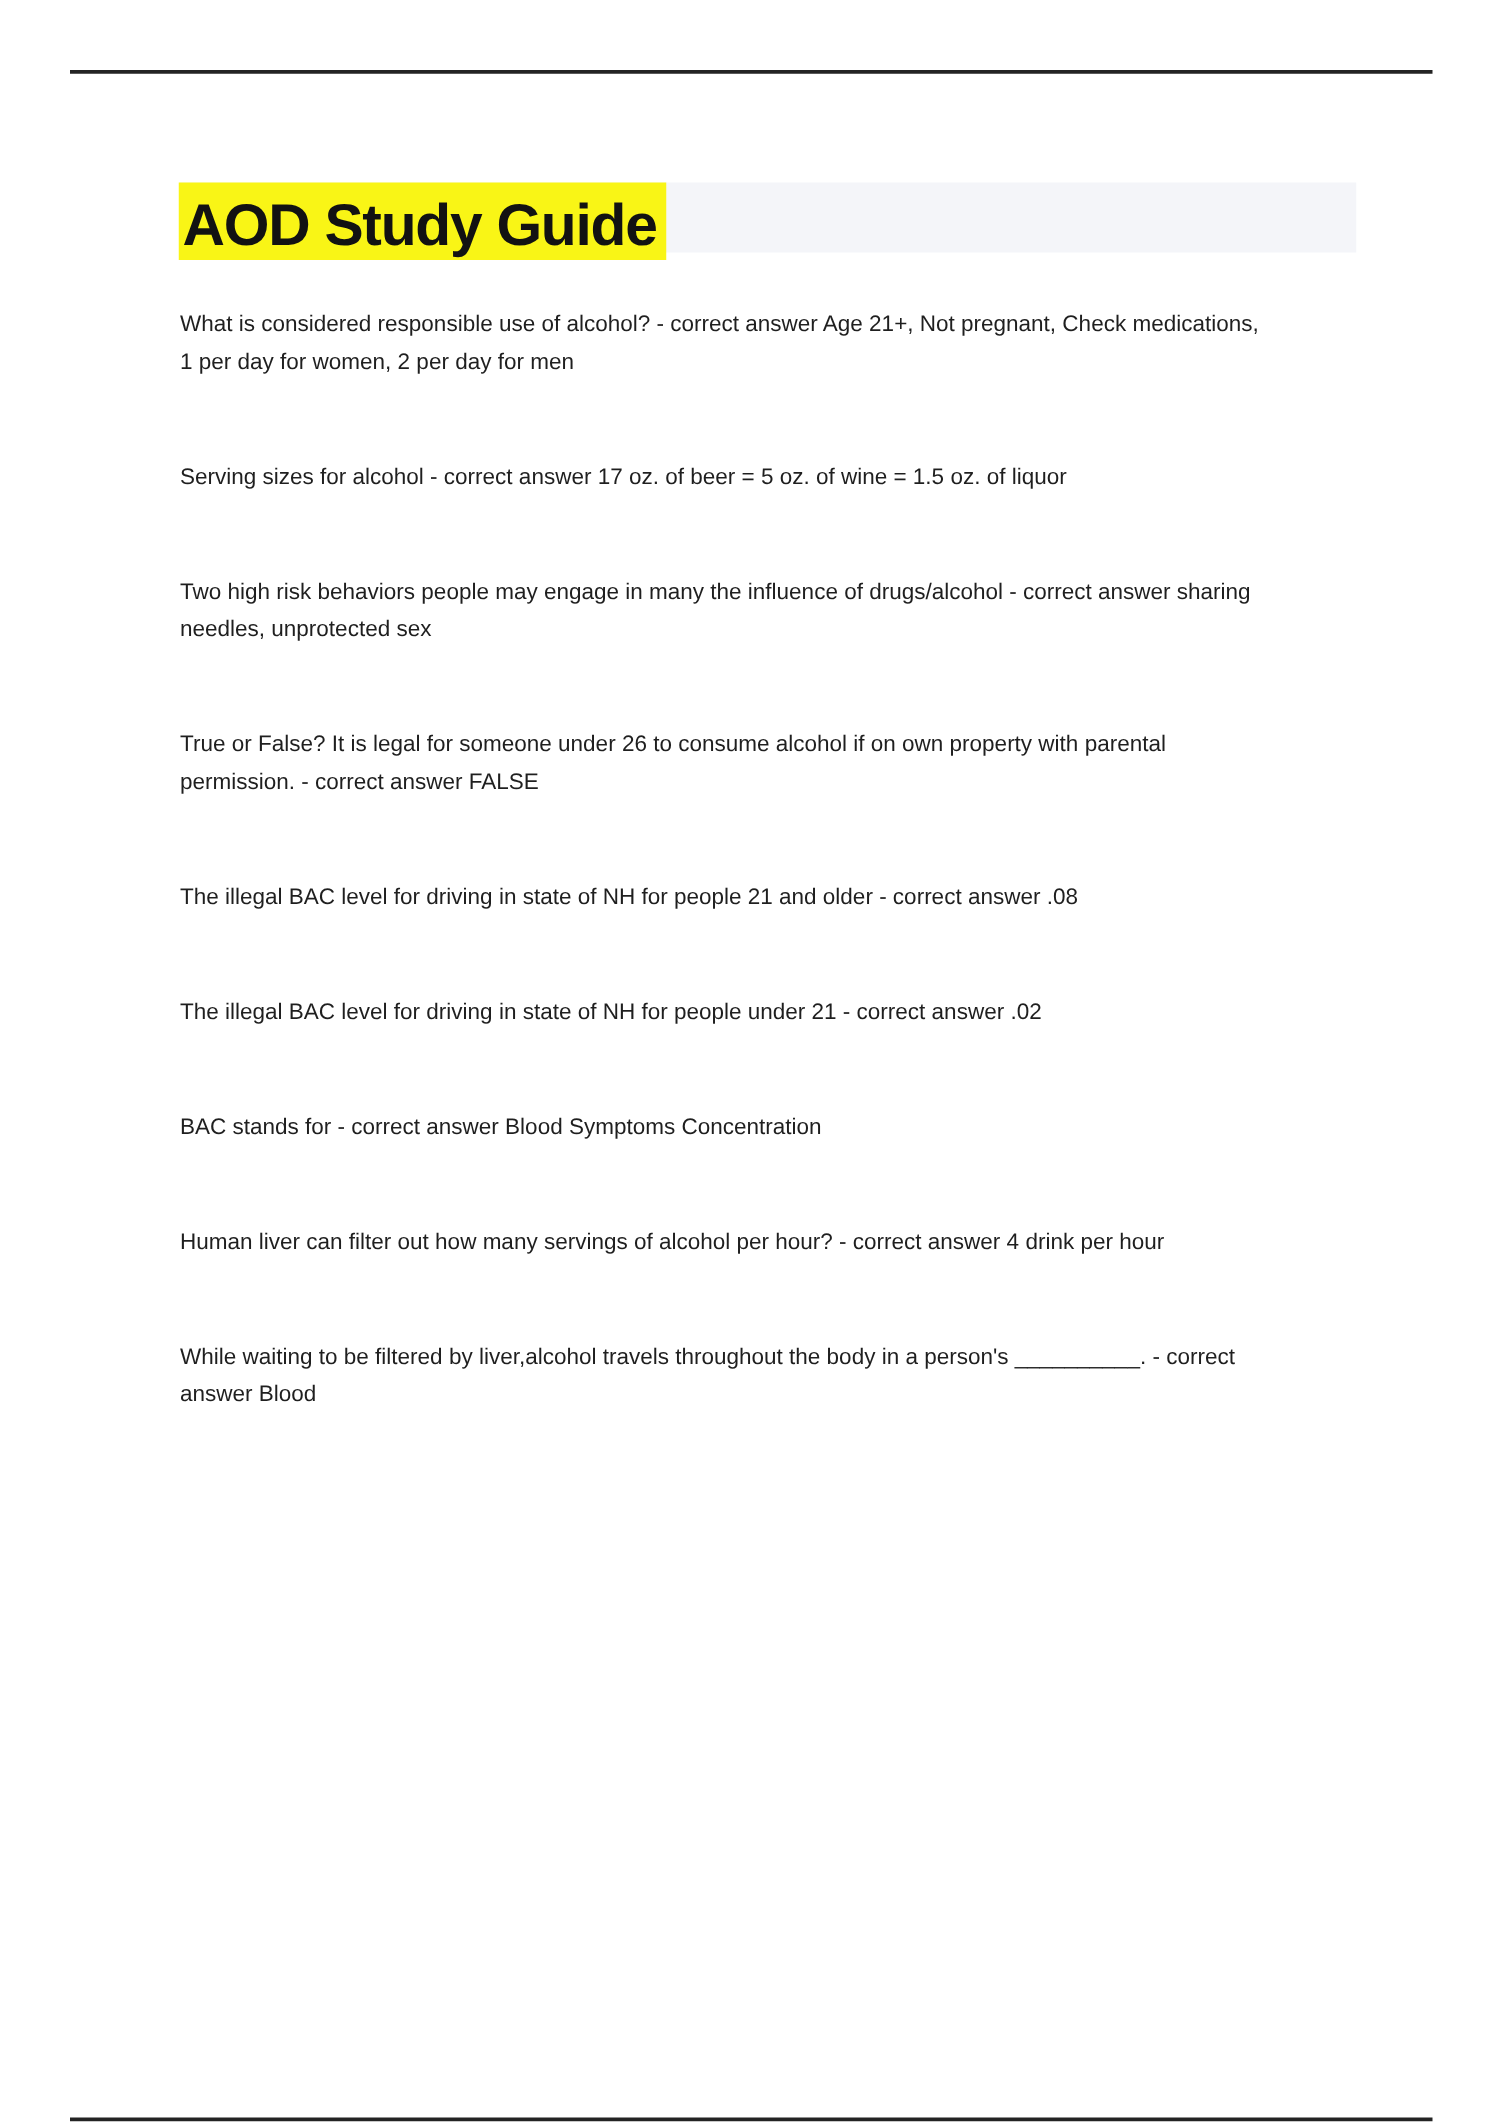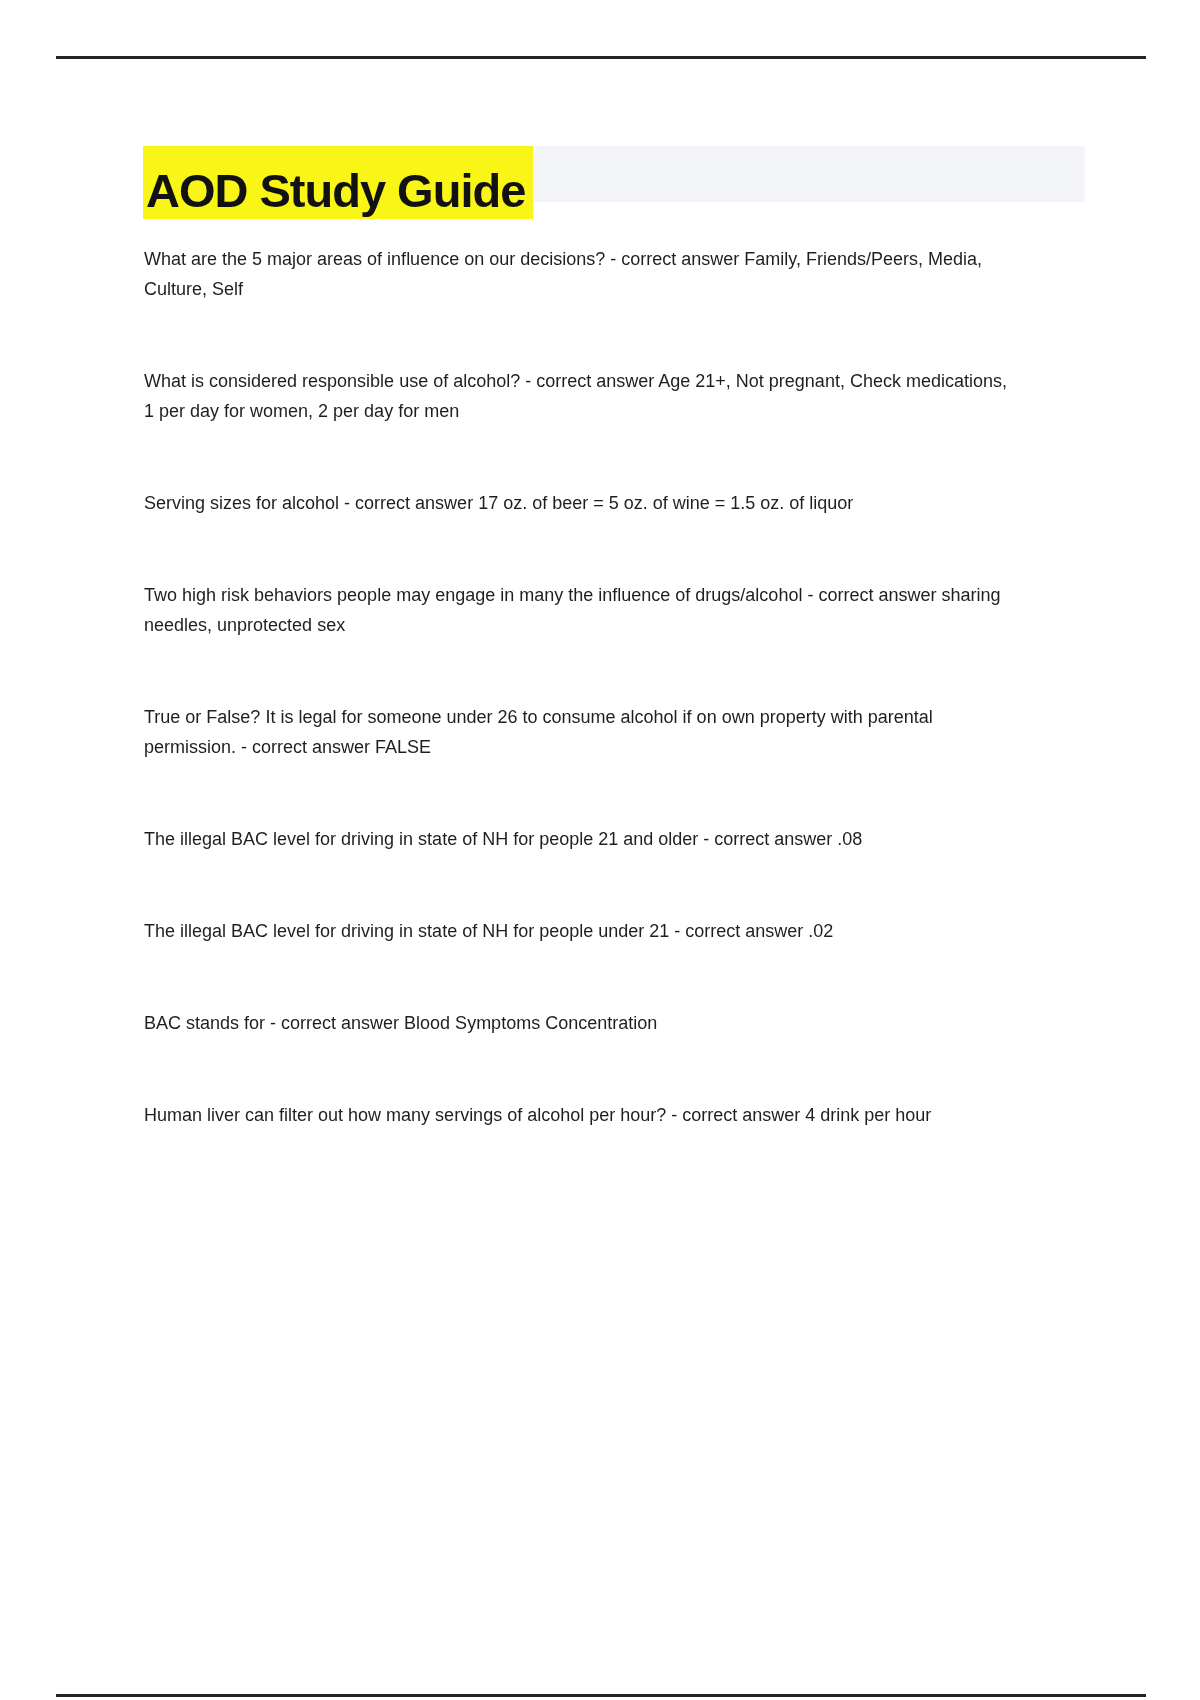--- a/index.html
+++ b/index.html
@@ -35,21 +35,21 @@
     top: 146px;
     width: 941px;
     height: 56px;
     background: var(--band-gray, #f4f5f9);
   }
   .page-title {
     position: absolute;
     left: 143px;
     top: 146px;
     margin: 0;
-    padding: 17px 8px 0 3px;
+    padding: 6px 8px 0 3px;
     font-size: 47px;
     line-height: 56px;
     font-weight: 700;
     letter-spacing: -1px;
     color: #121212;
     background: var(--highlight-yellow, #f9f516);
     white-space: nowrap;
   }
 
   .qa-list {
@@ -69,26 +69,26 @@
 <body>
 
 <div class="page">
 
   <div class="rule rule-top"></div>
 
   <div class="title-band"></div>
   <h1 class="page-title">AOD Study Guide</h1>
 
   <div class="qa-list">
-    <p>What are the 5 major areas of influence on our decisions? - correct answer Family, Friends/Peers, Media, Culture, Self</p>
     <p>What is considered responsible use of alcohol? - correct answer Age 21+, Not pregnant, Check medications, 1 per day for women, 2 per day for men</p>
     <p>Serving sizes for alcohol - correct answer 17 oz. of beer = 5 oz. of wine = 1.5 oz. of liquor</p>
     <p>Two high risk behaviors people may engage in many the influence of drugs/alcohol - correct answer sharing needles, unprotected sex</p>
     <p>True or False? It is legal for someone under 26 to consume alcohol if on own property with parental permission. - correct answer FALSE</p>
     <p>The illegal BAC level for driving in state of NH for people 21 and older - correct answer .08</p>
     <p>The illegal BAC level for driving in state of NH for people under 21 - correct answer .02</p>
     <p>BAC stands for - correct answer Blood Symptoms Concentration</p>
     <p>Human liver can filter out how many servings of alcohol per hour? - correct answer 4 drink per hour</p>
+    <p>While waiting to be filtered by liver,alcohol travels throughout the body in a person's __________. - correct answer Blood</p>
   </div>
 
   <div class="rule rule-bottom"></div>
 
 </div>
 
 </body></html>

